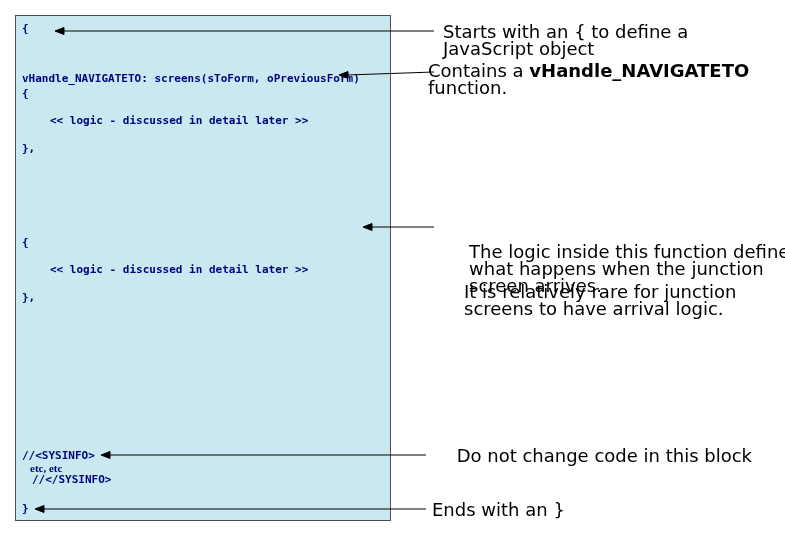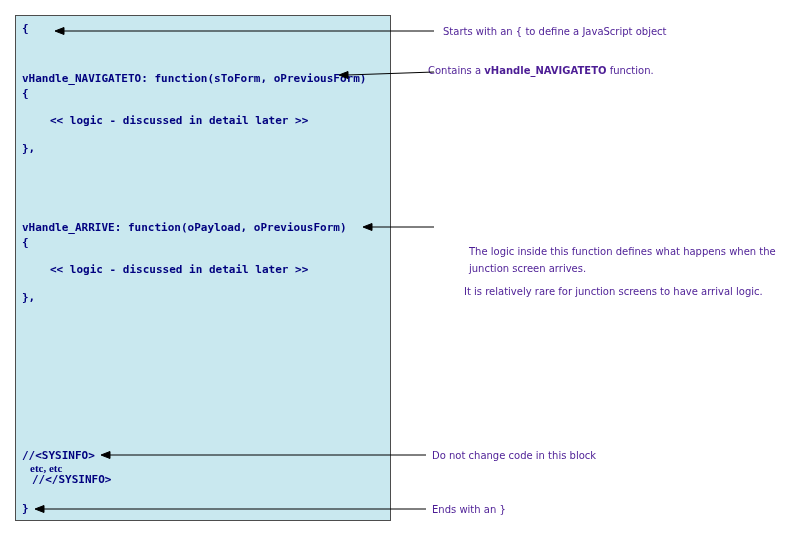--- a/index.html
+++ b/index.html
@@ -20,45 +20,44 @@
   .cl5{top:206px;left:6px;}
   .cl6{top:221px;left:6px;}
   .cl7{top:248px;left:34px;}
   .cl8{top:276px;left:6px;}
   .cl9{top:434px;left:6px;}
   .cl10{top:446px;left:14px;font-family:Liberation Serif, serif;}
   .cl11{top:458px;left:16px;}
   .cl12{top:487px;left:6px;}
 
   
-  .ann{position:absolute;font-size:10px;line-height:17px;color:#4c1d95;}
+  .ann{position:absolute;font-size:18px;line-height:17px;color:#000000;}
   .ann .bold{font-weight:bold;}
   .a1{left:443px;top:23px;width:330px;}
   .a2h{left:428px;top:62px;width:340px;}
   .a2b{left:440px;top:86px;width:332px;}
   .a3h{left:440px;top:218px;width:340px;}
   .a3b1{left:440px;top:243px;width:332px;margin-left:29px;}
   .a3b2{left:464px;top:283px;width:342px;}
-  .a4{left:432px;top:447px;width:320px;}
+  .a4{left:432px;top:447px;width:320px;text-align:right;}
   .a5{left:432px;top:501px;width:200px;}
 
   .overlay{position:absolute;left:0;top:0;width:785px;height:537px;pointer-events:none;}
 </style>
 </head>
 <body>
 
 <div id="canvas">
 
   <div class="code-panel">
     <div class="code-line cl0">{</div>
-    <div class="code-line cl1">vHandle_NAVIGATETO: function(sToForm, oPreviousForm)</div>
+    <div class="code-line cl1">vHandle_NAVIGATETO: screens(sToForm, oPreviousForm)</div>
     <div class="code-line cl2">{</div>
     <div class="code-line cl3">&lt;&lt; logic - discussed in detail later &gt;&gt;</div>
     <div class="code-line cl4">},</div>
-    <div class="code-line cl5">vHandle_ARRIVE: function(oPayload, oPreviousForm)</div>
     <div class="code-line cl6">{</div>
     <div class="code-line cl7">&lt;&lt; logic - discussed in detail later &gt;&gt;</div>
     <div class="code-line cl8">},</div>
     <div class="code-line cl9">//&lt;SYSINFO&gt;</div>
     <div class="code-line cl10">etc, etc</div>
     <div class="code-line cl11">//&lt;/SYSINFO&gt;</div>
     <div class="code-line cl12">}</div>
   </div>
 
   <div class="ann a1">

